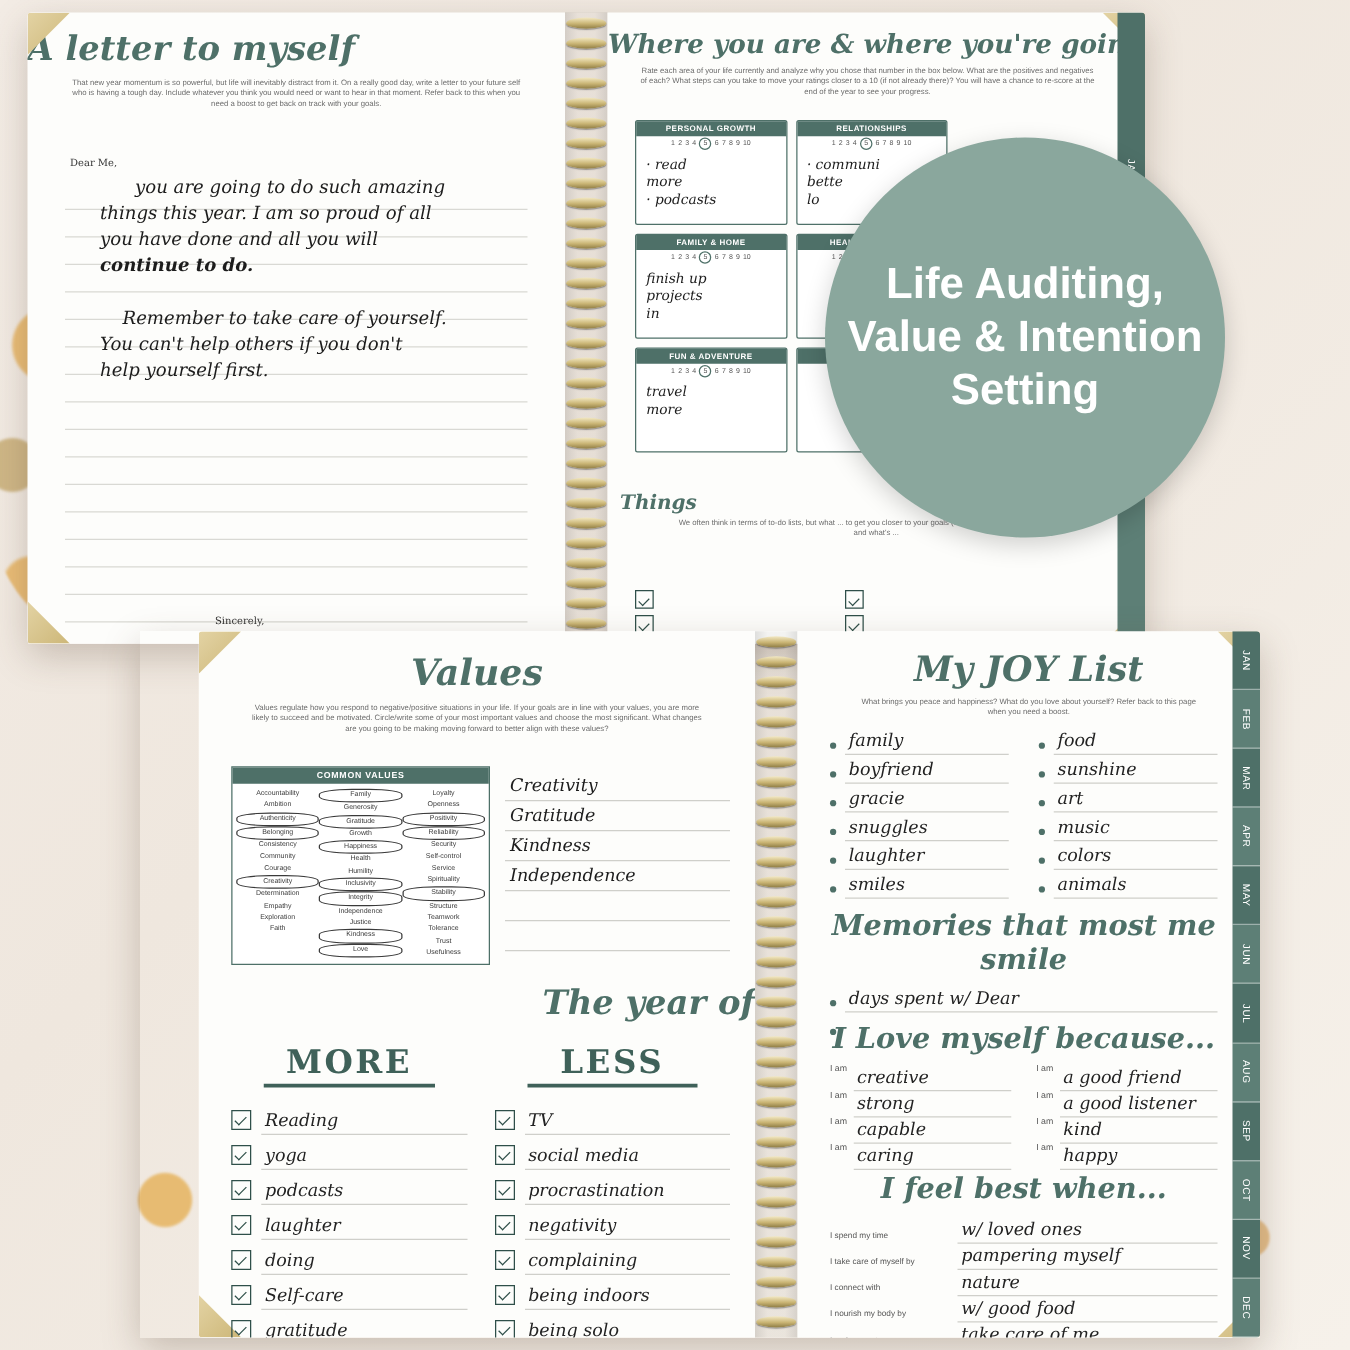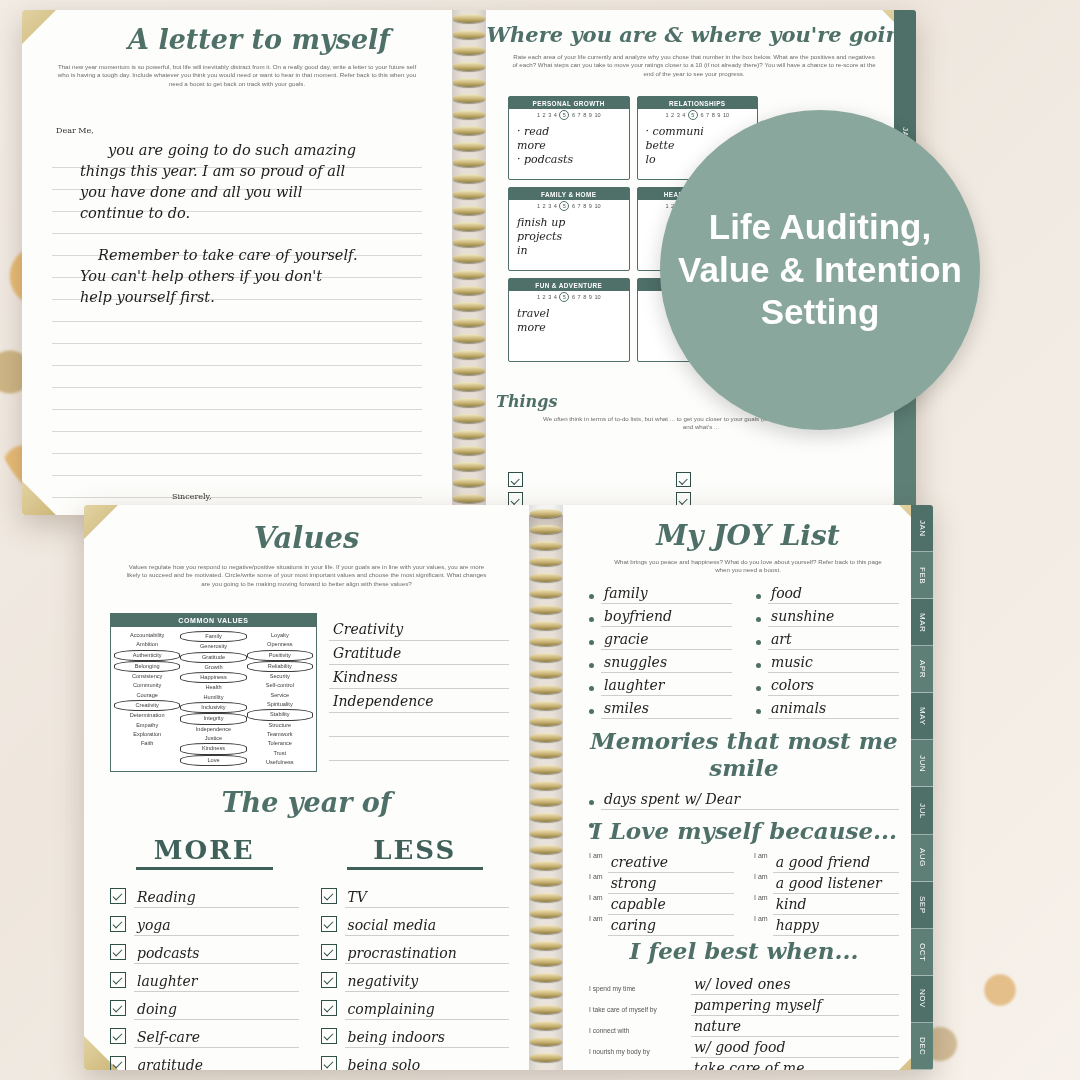--- a/index.html
+++ b/index.html
@@ -45,21 +45,21 @@
 
   
   .script{font-family:"DejaVu Serif",serif;font-style:italic;color:#4e7068;font-weight:bold;}
   .hand{font-family:"DejaVu Serif",serif;font-style:italic;color:#222;}
   .tiny{font-size:6.2px;color:#6b6b6b;line-height:1.35;text-align:center;}
 
   
   #spread1{left:22px;top:10px;}
   #s1-left{width:430px;height:505px;}
   #s1-right{width:430px;height:505px;}
-  .s1-title{font-size:27px;text-align:center;margin-top:14px;padding-left:44px;}
+  .s1-title{font-size:27px;text-align:left;margin-top:14px;}
   .s1-intro{margin:8px 34px 0 34px;}
   .dearme{position:absolute;left:34px;top:116px;font-size:8px;color:#333;font-family:"DejaVu Serif",serif;}
   .lines{position:absolute;left:30px;right:30px;top:136px;}
   .ln{height:21px;border-bottom:1px solid #d9d9d4;}
   .sincerely{position:absolute;left:150px;bottom:14px;font-size:8px;color:#333;font-family:"DejaVu Serif",serif;}
   .hw{position:absolute;color:#1c1c1c;font-family:"DejaVu Serif",serif;font-style:italic;font-size:14.5px;line-height:20px;}
 
   
   .s1r-title{font-size:21px;text-align:center;margin-top:12px;}
   .boxgrid{position:absolute;left:22px;top:86px;width:250px;display:grid;grid-template-columns:1fr 1fr;gap:7px;}
@@ -72,33 +72,33 @@
   .things{position:absolute;left:10px;top:382px;width:410px;}
   .checkrow{position:absolute;width:13px;height:13px;border:1.6px solid #2f4f49;}
   .checkrow:after{content:"";position:absolute;left:2px;top:4.5px;width:7px;height:3.5px;border-left:1.8px solid #2f4f49;border-bottom:1.8px solid #2f4f49;transform:rotate(-45deg);}
 
   
   .sticker{position:absolute;left:660px;top:110px;width:320px;height:320px;border-radius:50%;
     background:#8aa79d;color:#fff;display:flex;align-items:center;justify-content:center;text-align:center;
     font-size:35px;line-height:1.22;font-weight:bold;box-shadow:0 6px 20px rgba(0,0,0,.18);}
 
   
-  #spread2{left:84px;top:505px;}
+  #spread2{left:112px;top:505px;padding-left:47px;}
   #s2-left{width:445px;height:565px;}
   #s2-right{width:370px;height:565px;}
   .s2-title{font-size:29px;text-align:center;margin-top:16px;}
   .s2-intro{margin:8px 40px 0 40px;}
   .valuesbox{position:absolute;left:26px;top:108px;width:205px;border:1px solid #4e7068;background:#fff;}
   .valuesbox .hd{background:#4e7068;color:#fff;font-size:7px;text-align:center;padding:3px 0;letter-spacing:.6px;font-weight:bold;}
   .vcols{display:flex;padding:4px 3px;}
   .vcol{flex:1;font-size:5.6px;line-height:9.3px;color:#3c3c3c;text-align:center;}
   .writelines{position:absolute;left:245px;top:112px;width:180px;}
   .wl{height:23px;border-bottom:1px solid #cfcfca;position:relative;}
   .wl .hw{font-size:14px;left:4px;top:2px;}
-  .yearof{position:absolute;left:0;right:0;top:282px;text-align:center;font-size:27px;}
+  .yearof{position:absolute;left:0;right:0;top:282px;text-align:right;font-size:27px;}
   .mlCols{position:absolute;left:26px;right:20px;top:330px;display:flex;gap:22px;}
   .mlCol{flex:1;}
   .mlHead{font-family:"DejaVu Serif",serif;font-weight:bold;color:#3f6159;font-size:26px;text-align:center;letter-spacing:2px;border-bottom:3px solid #3f6159;padding-bottom:2px;margin:0 26px 10px;}
   .cbrow{display:flex;align-items:flex-end;gap:8px;height:28px;}
   .cb{width:14px;height:14px;border:1.8px solid #2f4f49;position:relative;flex:none;margin-bottom:4px;}
   .cb.checked:after{content:"";position:absolute;left:2px;top:4px;width:8px;height:4px;border-left:1.9px solid #2f4f49;border-bottom:1.9px solid #2f4f49;transform:rotate(-45deg);}
   .cbline{flex:1;border-bottom:1px solid #cfcfca;position:relative;height:22px;}
   .cbline span{position:absolute;left:3px;bottom:2px;font-size:14px;}
 
   
@@ -147,21 +147,21 @@
         <div class="ln"></div>
         <div class="ln"></div>
       <div class="ln"></div>
         <div class="ln"></div>
         <div class="ln"></div>
         <div class="ln"></div>
     </div>
     <div class="hw" style="left:86px;top:130px;">you are going to do such amazing</div>
     <div class="hw" style="left:58px;top:151px;">things this year. I am so proud of all</div>
     <div class="hw" style="left:58px;top:172px;">you have done and all you will</div>
-    <div class="hw" style="left:58px;top:193px;">continue to do.</div>
+    <div class="hw" style="left:58px;top:193px;font-weight:bold;">continue to do.</div>
     <div class="hw" style="left:76px;top:235px;">Remember to take care of yourself.</div>
     <div class="hw" style="left:58px;top:256px;">You can't help others if you don't</div>
     <div class="hw" style="left:58px;top:277px;">help yourself first.</div>
     <div class="sincerely">Sincerely,</div>
   </div>
 
   <div class="spiral" id="spiral1">
       <div class="coil" style="top: 4px;"></div>
       <div class="coil" style="top: 20px;"></div>
       <div class="coil" style="top: 36px;"></div>

